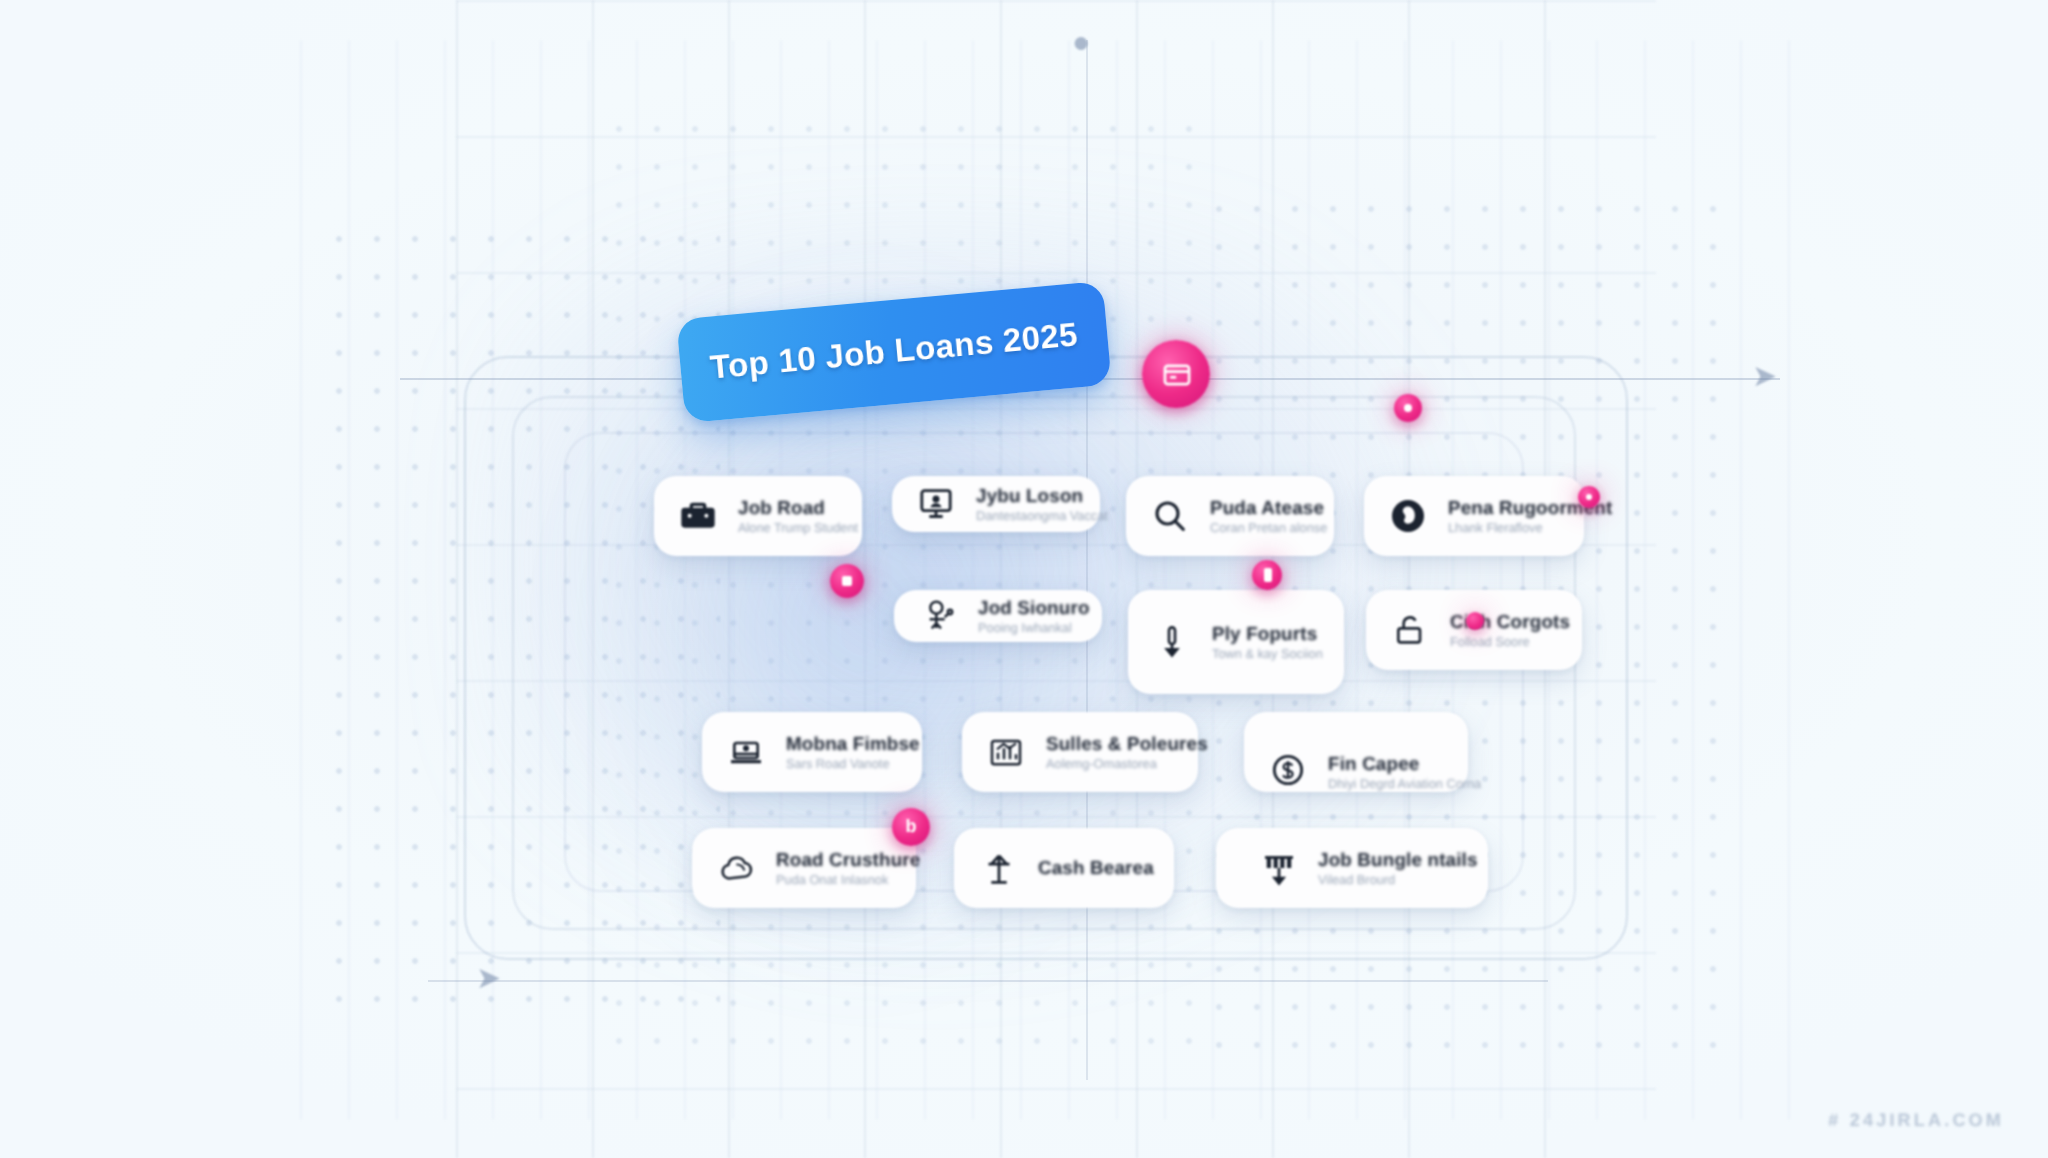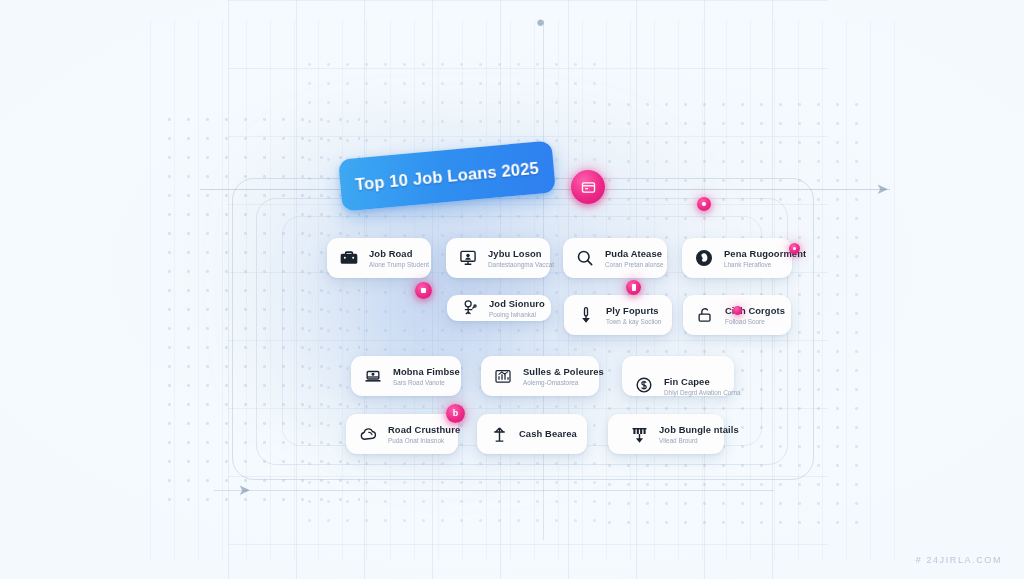--- a/index.html
+++ b/index.html
@@ -112,21 +112,21 @@
     box-shadow:0 0 14px rgba(235,40,135,.45), 0 2px 6px rgba(190,20,110,.4);
     display:flex;align-items:center;justify-content:center;
     color:#fff;filter:blur(.5px);
   }
   .badge svg{display:block;}
   .badge .dot{background:#fff;border-radius:2px;}
 
   .watermark{
     position:absolute;right:22px;bottom:14px;
     font-size:9px;letter-spacing:1.6px;color:rgba(150,168,192,.62);
-    filter:blur(.7px);font-weight:normal;
+    filter:blur(.7px);font-weight:bold;
   }
 </style>
 </head>
 <body>
 
 <div id="stage">
 
   <div class="bg-grid"></div>
   <div class="bg-grid2"></div>
   <div class="dots dots-l"></div>
@@ -156,21 +156,21 @@
       <svg width="20" height="20" viewBox="0 0 24 24" fill="currentColor">
           <path d="M9 4h6a2 2 0 0 1 2 2v1h3a2 2 0 0 1 2 2v8a2 2 0 0 1-2 2H4a2 2 0 0 1-2-2V9a2 2 0 0 1 2-2h3V6a2 2 0 0 1 2-2zm0 3h6V6H9v1zm-2 6a1.2 1.2 0 1 0 0-2.4A1.2 1.2 0 0 0 7 13zm10 0a1.2 1.2 0 1 0 0-2.4 1.2 1.2 0 0 0 0 2.4z"></path>
         </svg>
     </span>
     <span class="txt">
       <span class="t">Job Road</span>
       <span class="s">Alone Trump Student</span>
     </span>
   </div>
 
-  <div class="card" style="left:446px;top:238px;width:104px;height:40px;">
+  <div class="card" style="left:446px;top:238px;width:104px;height:28px;">
     <span class="ico">
       <svg width="20" height="20" viewBox="0 0 24 24" fill="none" stroke="currentColor" stroke-width="1.7">
           <rect x="3.5" y="4" width="17" height="12" rx="1.6"></rect>
           <circle cx="12" cy="9" r="2.1" fill="currentColor" stroke="none"></circle>
           <path d="M8.6 14c.6-1.7 1.9-2.5 3.4-2.5s2.8.8 3.4 2.5" fill="currentColor" stroke="none"></path>
           <path d="M8 19.5h8M12 16v3.5"></path>
         </svg>
     </span>
     <span class="txt">
       <span class="t">Jybu Loson</span>
@@ -212,21 +212,21 @@
           <path d="M11 10.6v8.6M7 14h9M8.2 19.4l2.8-3M13.8 19.4L11 16.4M16 12.6l2.5-2.2"></path>
           <circle cx="19.2" cy="9.6" r="1.3"></circle>
         </svg>
     </span>
     <span class="txt">
       <span class="t">Jod Sionuro</span>
       <span class="s">Pooing Iwhankal</span>
     </span>
   </div>
 
-  <div class="card" style="left:564px;top:295px;width:108px;height:40px;">
+  <div class="card" style="left:564px;top:295px;width:108px;height:52px;">
     <span class="ico">
       <svg width="20" height="20" viewBox="0 0 24 24" fill="none" stroke="currentColor" stroke-width="1.6">
           <rect x="10.2" y="3.2" width="3.6" height="10" rx="1.8"></rect>
           <path d="M12 13.2v3.6"></path>
           <path d="M9 16.4l3 3.6 3-3.6z" fill="currentColor"></path>
         </svg>
     </span>
     <span class="txt">
       <span class="t">Ply Fopurts</span>
       <span class="s">Town &amp; kay Sociion</span>
@@ -306,21 +306,21 @@
       <svg width="21" height="21" viewBox="0 0 24 24" fill="none" stroke="currentColor" stroke-width="1.6">
           <path d="M12 4.4v15.2M6 9.2h12M7.6 19.6h8.8M12 4.4L7.6 9.2M12 4.4l4.4 4.8"></path>
         </svg>
     </span>
     <span class="txt">
       <span class="t">Cash Bearea</span>
       <span class="s"></span>
     </span>
   </div>
 
-  <div class="card" style="left:608px;top:414px;width:116px;height:40px;padding-left:20px;">
+  <div class="card" style="left:608px;top:414px;width:136px;height:40px;padding-left:20px;">
     <span class="ico">
       <svg width="21" height="21" viewBox="0 0 24 24" fill="none" stroke="currentColor" stroke-width="1.6">
           <path d="M4 5.4h16"></path>
           <path d="M6.2 5.4v6M10.1 5.4v6M13.9 5.4v6M17.8 5.4v6" stroke-width="2.4"></path>
           <path d="M12 11.4v6.2"></path>
           <path d="M9.6 17.2l2.4 3 2.4-3z" fill="currentColor"></path>
         </svg>
     </span>
     <span class="txt">
       <span class="t">Job Bungle ntails</span>

